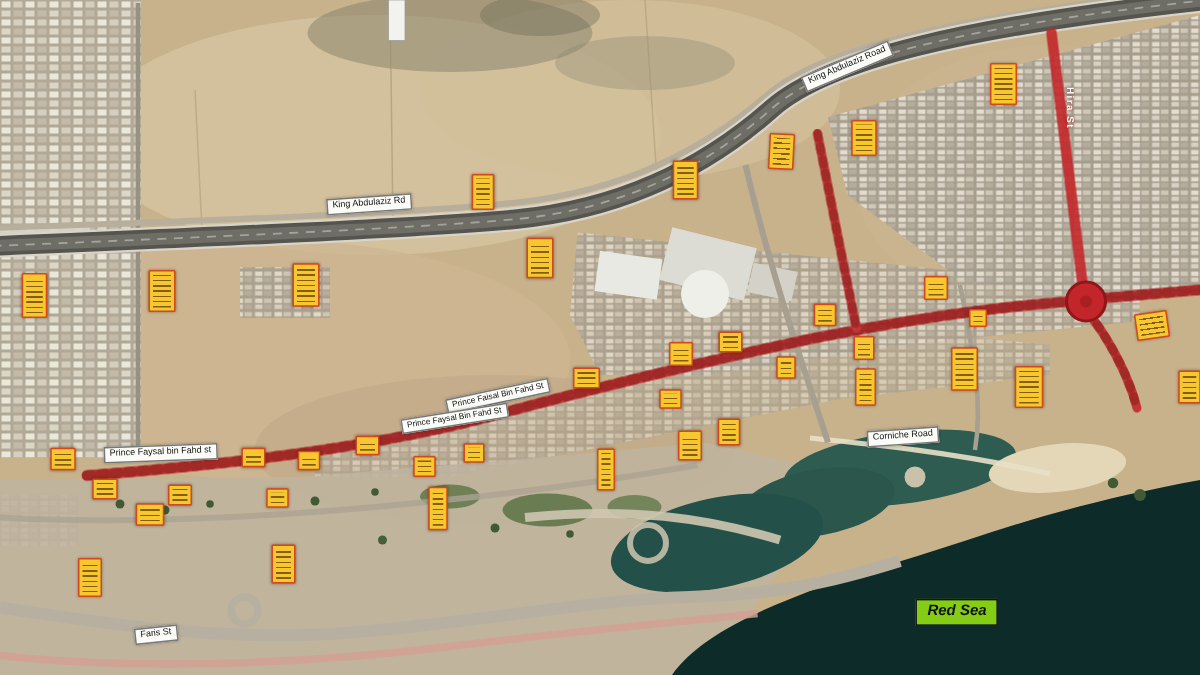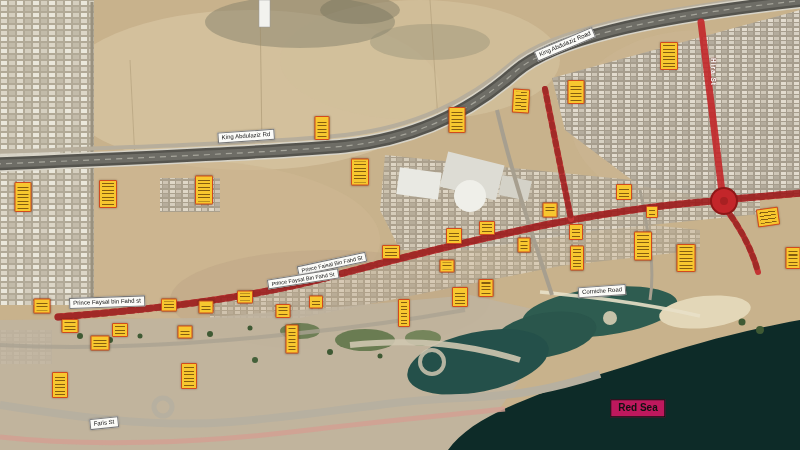--- a/index.html
+++ b/index.html
@@ -26,22 +26,22 @@
     position:absolute;white-space:nowrap;
     transform:translate(-50%,-50%);
     color:#111;
   }
   .map-label.box{
     background:#fbfbf8;border:0.5px solid #777;
     padding:1px 3px;line-height:1.1;
     box-shadow:0 0 2px rgba(0,0,0,.35);
   }
   .map-label.sea{
-    background:#be185d;border:1.5px solid #111;
-    padding:2px 7px;font-weight:bold;line-height:1.15;
+    background:#84cc16;border:1.5px solid #111;
+    padding:2px 7px;font-weight:bold;line-height:1.15;font-style:italic;
   }
   .map-label.onroad{
     color:#fff;font-weight:bold;letter-spacing:1px;
     text-shadow:0 0 2px rgba(120,0,0,.9);
   }
 </style>
 </head>
 <body>
 
 <div class="stage">

